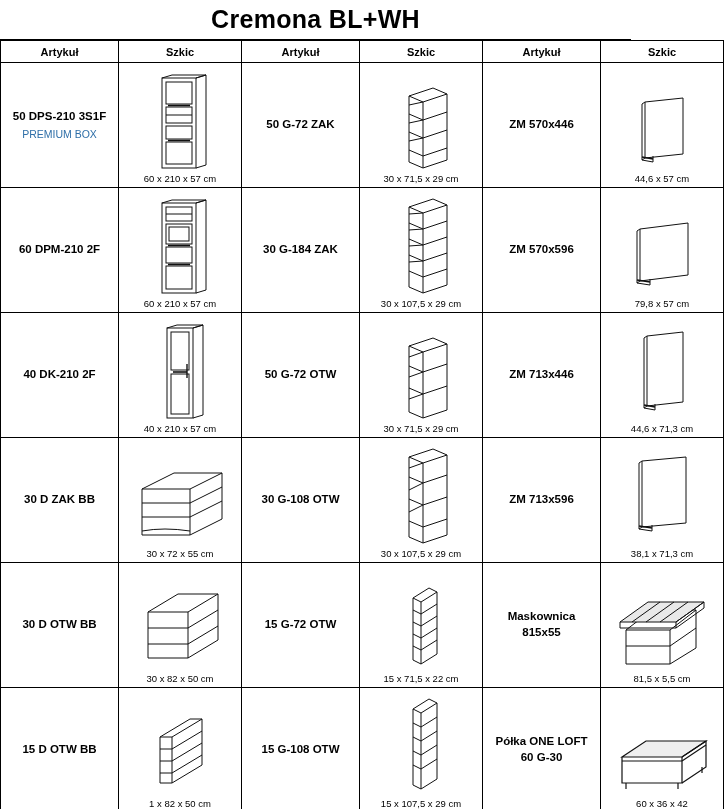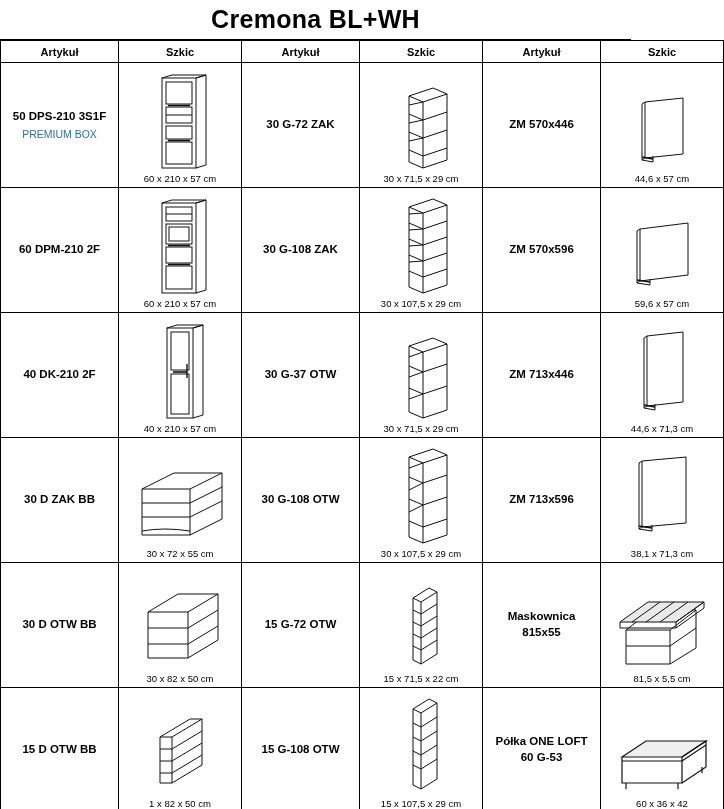--- a/index.html
+++ b/index.html
@@ -152,21 +152,21 @@
                   <line x1="20" y1="31.5" x2="42" y2="31.5" stroke-width="1.6"></line>
                   <line x1="20" y1="66.5" x2="42" y2="66.5" stroke-width="1.6"></line>
                 </g>
               </svg>
             </div>
             <div class="dims">60 x 210 x 57 cm</div>
           </div>
         </td>
 
         <td class="namecell">
-          <span>30 G-72 ZAK</span>
+          <span>50 G-72 ZAK</span>
         </td>
         <td class="sketchcell">
           <div class="sketch-wrap">
             <div class="sketch-art">
               <svg width="64" height="86" viewBox="0 0 64 86">
                 <g fill="none" stroke="#111" stroke-width="1">
                   <path d="M20 10 L44 2 L58 8 L58 74 L34 82 L20 76 Z"></path>
                   <path d="M20 10 L34 16 L34 82"></path>
                   <path d="M34 16 L58 8"></path>
                   <path d="M20 28 L34 34 L58 26"></path>
@@ -223,21 +223,21 @@
                   <line x1="20" y1="46.5" x2="42" y2="46.5" stroke-width="1.6"></line>
                   <line x1="20" y1="65.5" x2="42" y2="65.5" stroke-width="1.6"></line>
                 </g>
               </svg>
             </div>
             <div class="dims">60 x 210 x 57 cm</div>
           </div>
         </td>
 
         <td class="namecell">
-          <span>30 G-108 ZAK</span>
+          <span>30 G-184 ZAK</span>
         </td>
         <td class="sketchcell">
           <div class="sketch-wrap">
             <div class="sketch-art">
               <svg width="64" height="100" viewBox="0 0 64 100">
                 <g fill="none" stroke="#111" stroke-width="1">
                   <path d="M20 10 L44 2 L58 8 L58 88 L34 96 L20 90 Z"></path>
                   <path d="M20 10 L34 16 L34 96"></path>
                   <path d="M34 16 L58 8"></path>
                   <path d="M20 26 L34 32 L58 24"></path>
@@ -263,21 +263,21 @@
             <div class="sketch-art">
               <svg width="76" height="78" viewBox="0 0 76 78">
                 <g fill="none" stroke="#111" stroke-width="1">
                   <path d="M16 10 L64 4 L64 56 L16 62 Z"></path>
                   <path d="M16 10 L13 12 L13 64 L16 62"></path>
                   <path d="M13 64 L26 66 L26 60"></path>
                   <line x1="13" y1="61" x2="26" y2="63" stroke-width="1.4"></line>
                 </g>
               </svg>
             </div>
-            <div class="dims">59,6 x 57 cm</div>
+            <div class="dims">79,8 x 57 cm</div>
           </div>
         </td>
       </tr>
 
       <tr style="height:125px">
         <td class="namecell">
           <span>40 DK-210 2F</span>
         </td>
         <td class="sketchcell">
           <div class="sketch-wrap">
@@ -292,21 +292,21 @@
                   <line x1="22" y1="48" x2="36" y2="48" stroke-width="1.6"></line>
                   <line x1="36" y1="40" x2="36" y2="54" stroke-width="1.4"></line>
                 </g>
               </svg>
             </div>
             <div class="dims">40 x 210 x 57 cm</div>
           </div>
         </td>
 
         <td class="namecell">
-          <span>30 G-37 OTW</span>
+          <span>50 G-72 OTW</span>
         </td>
         <td class="sketchcell">
           <div class="sketch-wrap">
             <div class="sketch-art">
               <svg width="64" height="86" viewBox="0 0 64 86">
                 <g fill="none" stroke="#111" stroke-width="1">
                   <path d="M20 10 L44 2 L58 8 L58 74 L34 82 L20 76 Z"></path>
                   <path d="M20 10 L34 16 L34 82"></path>
                   <path d="M34 16 L58 8"></path>
                   <path d="M20 30 L34 36 L58 28"></path>
@@ -516,21 +516,21 @@
                   <path d="M18 68 L26 72 L42 62"></path>
                 </g>
               </svg>
             </div>
             <div class="dims">15 x 107,5 x 29 cm</div>
           </div>
         </td>
 
         <td class="namecell">
           <span>Półka ONE LOFT</span>
-          <span class="line2">60 G-53</span>
+          <span class="line2">60 G-30</span>
         </td>
         <td class="sketchcell">
           <div class="sketch-wrap">
             <div class="sketch-art">
               <svg width="104" height="66" viewBox="0 0 104 66">
                 <g fill="none" stroke="#111" stroke-width="1.2">
                   <path d="M12 26 L36 10 L96 10 L72 26 Z" fill="#efefef"></path>
                   <path d="M12 26 L12 52 L72 52 L72 26"></path>
                   <path d="M72 26 L96 10 L96 36 L72 52"></path>
                   <line x1="12" y1="30" x2="72" y2="30"></line>

